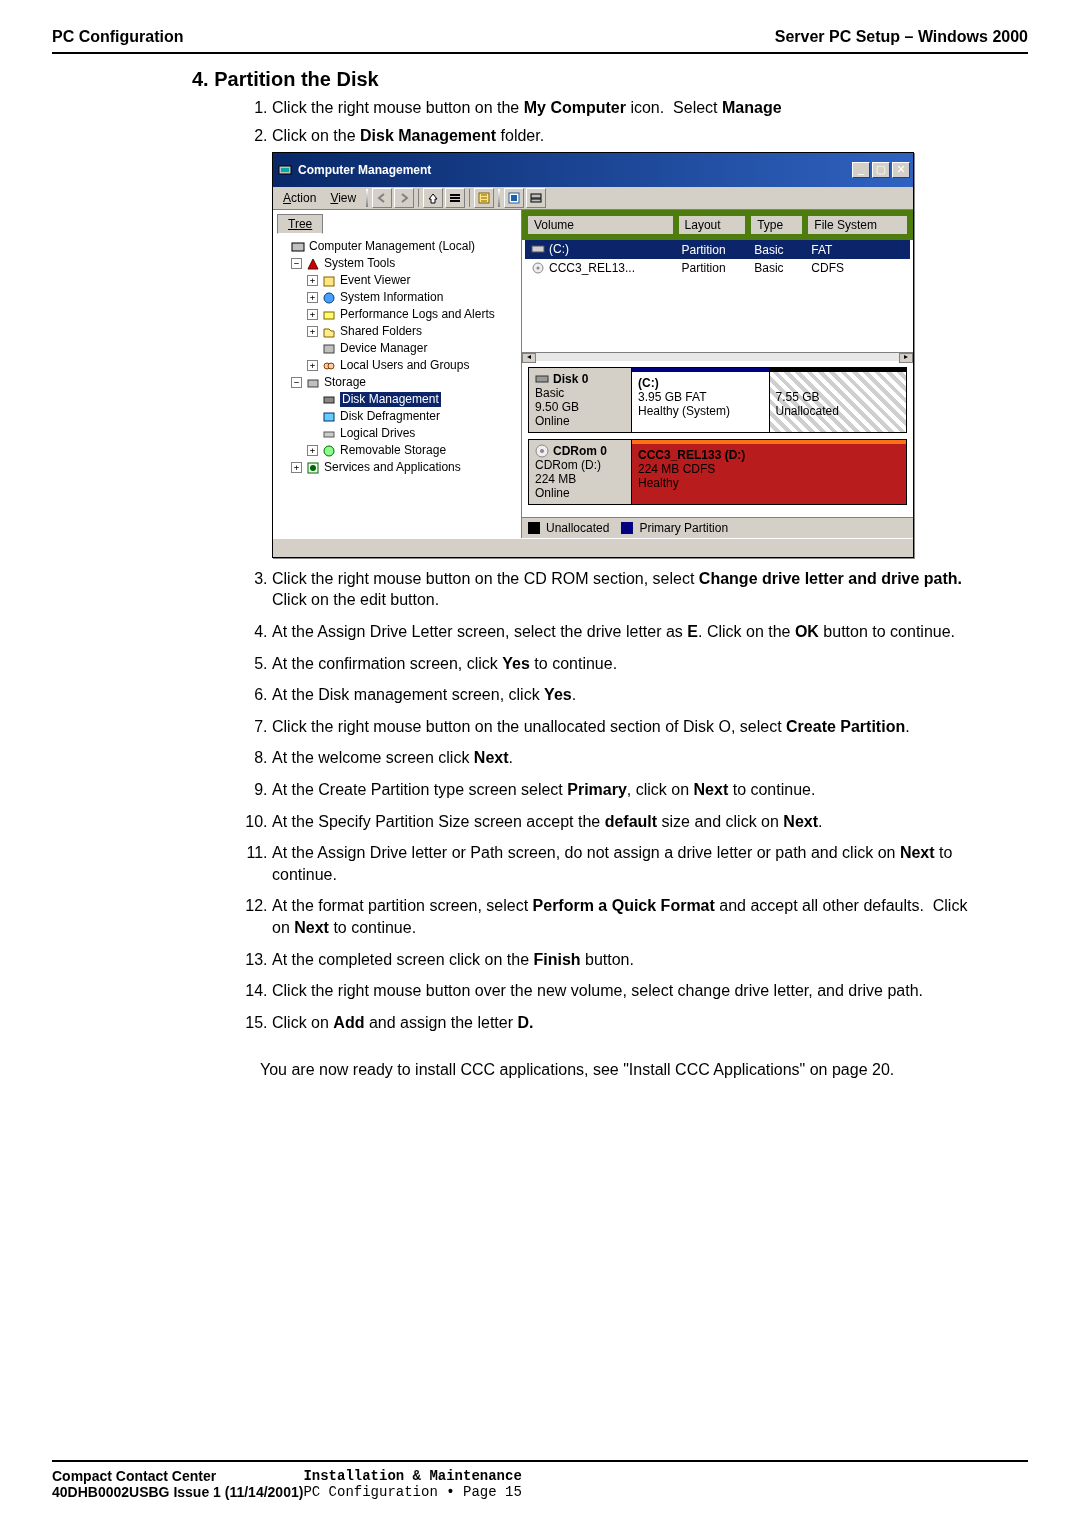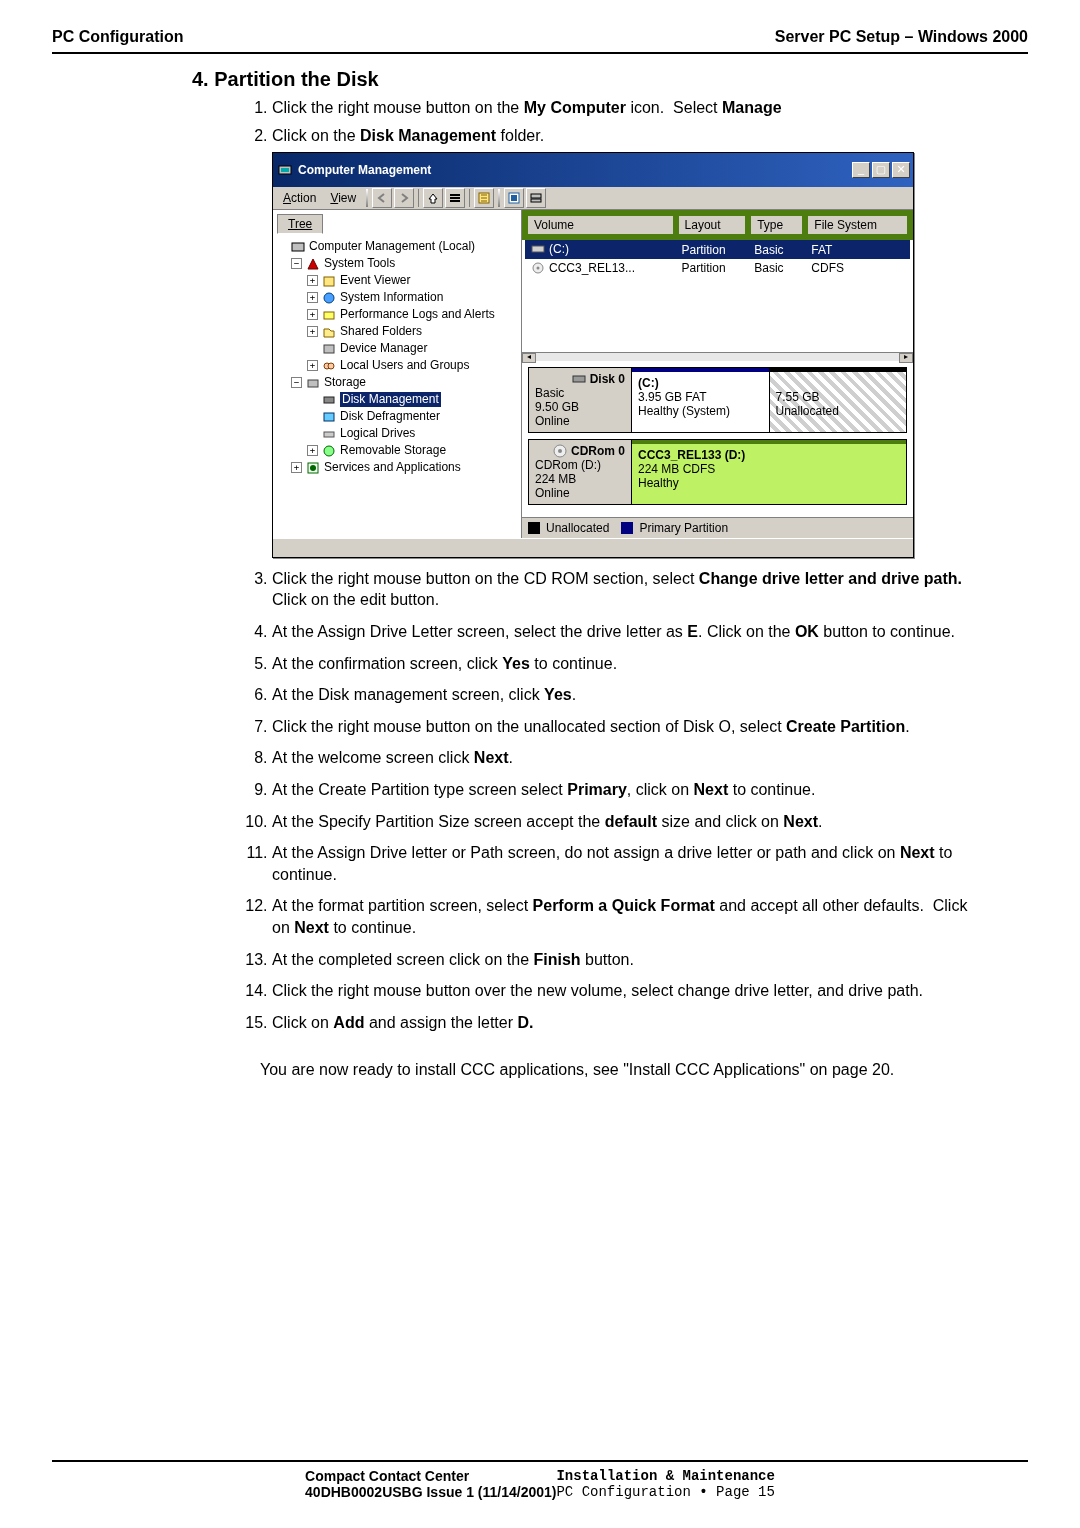--- a/index.html
+++ b/index.html
@@ -36,36 +36,36 @@
   table.vols{border-collapse:collapse;width:100%;font:12px/14px Tahoma,Arial;background:#fff;}
   table.vols th{background:var(--win);border:6px solid #4d7c0f;text-align:left;padding:2px 6px;font-weight:400;}
   table.vols td{border:0;padding:2px 6px;}
   .selrow td{background:var(--active);color:#fff;}
   .vscroll{height:8px;border-top:1px solid #808080;background:#e8e8e8;position:relative;}
   .arrow{position:absolute;top:0;width:12px;height:8px;background:#d4d0c8;border:1px solid #808080;font:8px/6px Arial;text-align:center;}
   .arrow.l{left:0;} .arrow.r{right:0;}
   .diagram{padding:6px;background:#fff;}
   .diskrow{display:flex;border:1px solid #000;margin-bottom:6px;background:#fff;}
   .diskhdr{width:90px;background:var(--win);border-right:1px solid #000;padding:4px 6px;font:12px/14px Tahoma,Arial;}
-  .diskhdr .dname{font-weight:700;display:flex;align-items:center;gap:4px;justify-content:flex-end;}
+  .diskhdr .dname{font-weight:700;display:flex;align-items:center;gap:4px;}
   .parts{flex:1;display:flex;}
   .part{flex:1;padding:4px 6px;font:12px/14px Tahoma,Arial;border-left:1px solid #000;}
   .part:first-child{border-left:0;}
   .part .nm{font-weight:700;}
   .part.c{border-top:4px solid #000080;background:#fff;}
   .part.un{border-top:4px solid #000;background:repeating-linear-gradient(45deg,#fff 0 4px,#cfcfcf 4px 8px);}
-  .part.cd{border-top:4px solid #4d7c0f;background:#bef264;}
+  .part.cd{border-top:4px solid #f97316;background:#b91c1c;}
   .legend{display:flex;align-items:center;gap:6px;background:var(--win);padding:3px 6px;font:12px/14px Tahoma,Arial;border-top:1px solid #808080;}
   .lg{width:12px;height:12px;display:inline-block;}
   .statusbar{height:18px;border-top:1px solid #fff;background:var(--win);}
   
   ol.steps{margin:8px 52px 0 220px;padding:0;font-size:16px;}
   ol.steps>li{margin:4px 0 10px;line-height:1.35;}
   .after-note{margin:26px 52px 0 208px;font-size:16px;line-height:1.4;}
-  .footer{position:absolute;left:52px;right:52px;bottom:28px;border-top:2px solid #000;padding-top:6px;display:flex;justify-content:center;font-size:14px;}
+  .footer{position:absolute;left:52px;right:52px;bottom:28px;border-top:2px solid #000;padding-top:6px;display:flex;justify-content:flex-start;font-size:14px;}
   .footer .l{font-weight:700;} .footer .r{font-weight:700;text-align:right;font-family:Liberation Mono, monospace;}
   .footer .r2{font-weight:400;}
   
   svg{display:block}
 </style>
 </head>
 <body>
 <div class="page">
   <div class="content">
     <div class="hdr">

